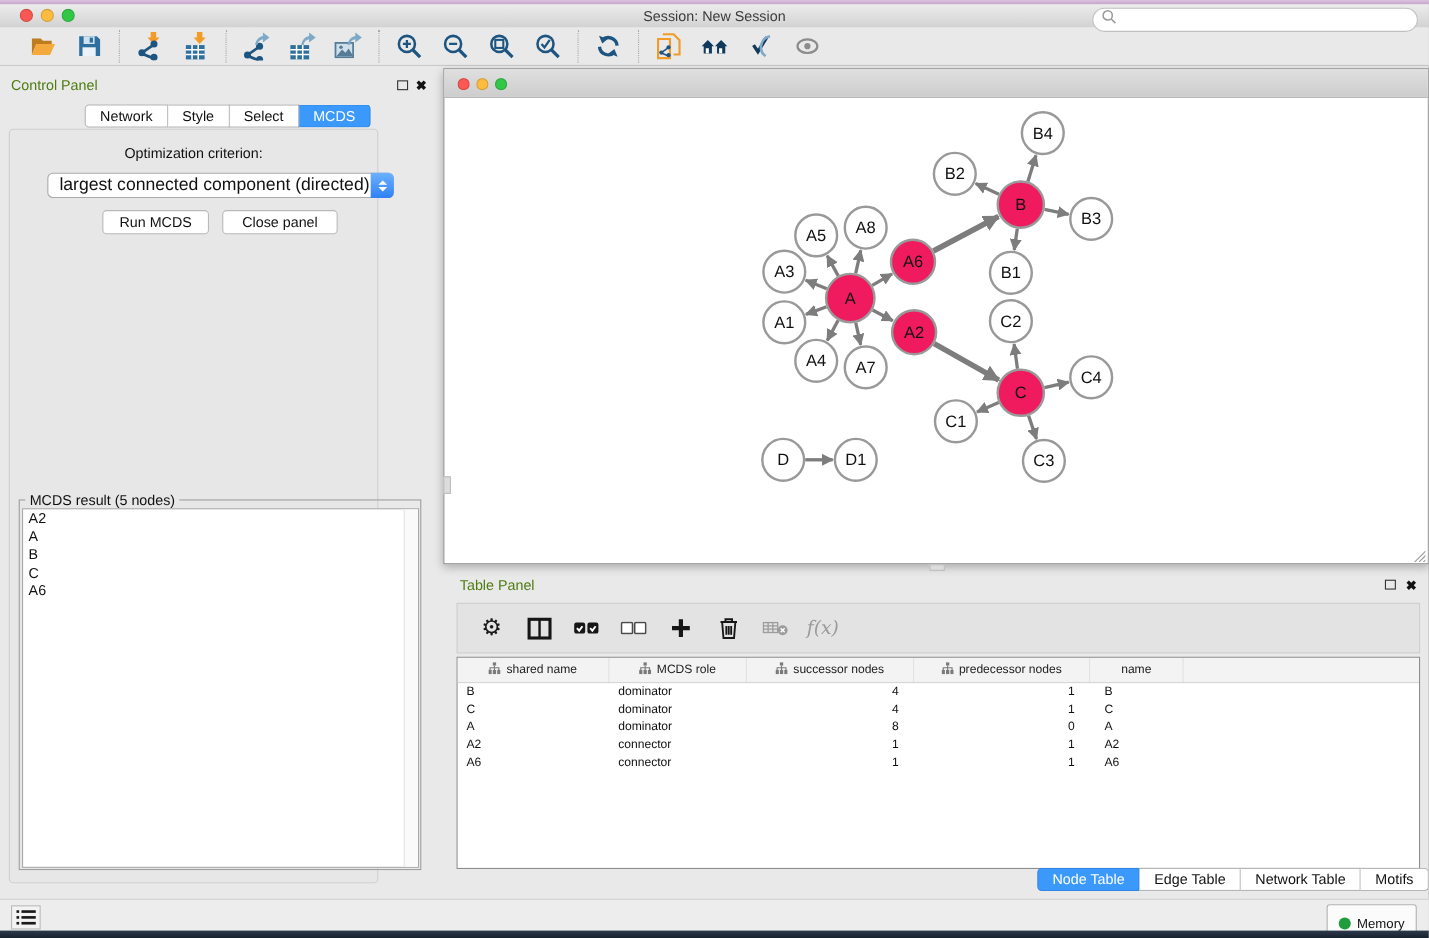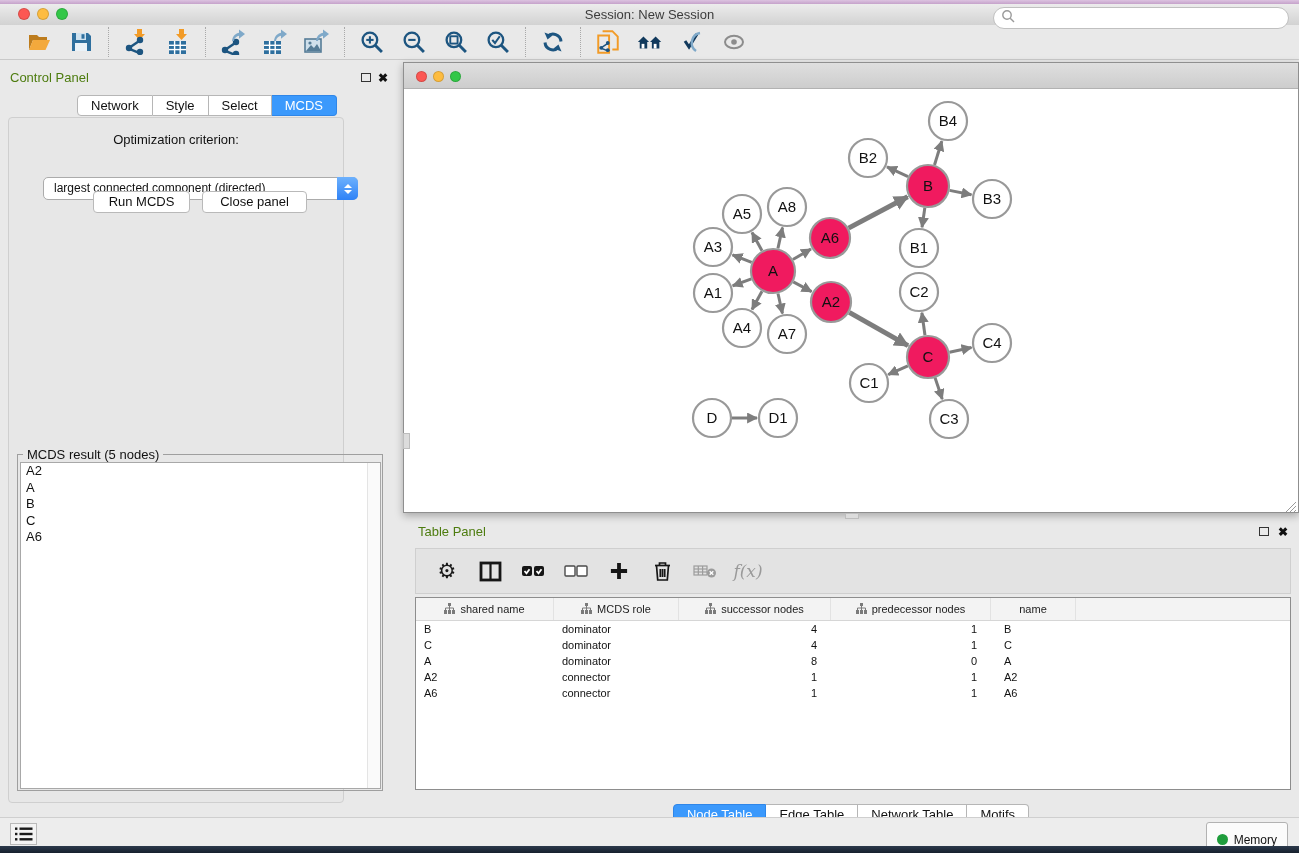--- a/index.html
+++ b/index.html
@@ -25,21 +25,21 @@
   .panel-title{position:absolute;left:10px;top:10px;font-size:13px;color:#4d7c0f;}
   .float-icon{position:absolute;width:10px;height:9px;border:1.5px solid #333;}
   .close-icon{position:absolute;font-size:12px;font-weight:bold;color:#111;line-height:10px;}
   .cp-tabs{position:absolute;left:77px;top:35px;display:flex;}
   .tabbtn{height:21px;padding:0 13px;font-size:13px;line-height:19px;background:#fff;border:1px solid #b6b6b6;border-left:none;color:#111;text-align:center;}
   .tabbtn:first-child{border-left:1px solid #b6b6b6;border-radius:4px 0 0 4px;}
   .tabbtn:last-child{border-radius:0 4px 4px 0;}
   .tabbtn.sel{background:#3b99fc;border-color:#2f86e8;color:#fff;}
   .cp-content{position:absolute;left:8px;top:57px;width:336px;height:686px;background:#e7e7e7;border:1px solid #cfcfcf;border-radius:4px;}
   .opt-label{position:absolute;left:0;top:14px;width:100%;text-align:center;font-size:13px;color:#111;}
-  .dropdown{position:absolute;left:34px;top:39px;width:315px;height:23px;background:#fff;border:1px solid #ababab;border-radius:5px;font-size:12px;line-height:21px;padding-left:10px;color:#111;margin-top:20px;}
+  .dropdown{position:absolute;left:34px;top:39px;width:315px;height:23px;background:#fff;border:1px solid #ababab;border-radius:5px;font-size:16px;line-height:21px;padding-left:10px;color:#111;}
   .dd-step{position:absolute;right:-1px;top:-1px;width:21px;height:23px;border-radius:0 5px 5px 0;background:linear-gradient(#6db1fd,#2f82f6);display:flex;flex-direction:column;align-items:center;justify-content:center;gap:2px;}
   .dd-step i{width:0;height:0;border-left:4px solid transparent;border-right:4px solid transparent;}
   .dd-step .up{border-bottom:4px solid #fff;} .dd-step .dn{border-top:4px solid #fff;}
   .pbtn{position:absolute;top:73px;height:22px;background:#fff;border:1px solid #b9b9b9;border-radius:4px;font-size:13px;color:#111;text-align:center;line-height:20px;}
   .groupbox{position:absolute;left:8px;top:336px;width:366px;height:337px;border:1px solid #9f9f9f;}
   .group-title{position:absolute;left:5px;top:-8px;background:#e7e7e7;padding:0 4px;font-size:13px;color:#111;}
   .mcds-list{position:absolute;left:2px;top:7px;width:361px;height:327px;background:#fff;border:1px solid #a8a8a8;overflow:hidden;}
   .mcds-item{font-size:13px;color:#111;padding-left:5px;line-height:16.5px;}
   .mcds-scroll{position:absolute;right:0;top:0;width:13px;height:100%;background:#fafafa;border-left:1px solid #e4e4e4;}
   
@@ -57,21 +57,21 @@
   .tp-toolbar{position:absolute;left:12px;top:30px;width:876px;height:46px;background:#e3e3e3;border:1px solid #cfcfcf;display:flex;align-items:center;gap:17px;padding-left:18px;}
   .tpbtn{width:26px;height:26px;display:flex;align-items:center;justify-content:center;}
   .gear-glyph{font-size:21px;color:#1a1a1a;line-height:24px;}
   .fx{font-family:"DejaVu Serif",serif;font-style:italic;font-size:17px;color:#9a9a9a;}
   .ntable{position:absolute;left:12px;top:79px;width:876px;height:193px;background:#fff;border:1px solid #8d8d8d;overflow:hidden;}
   .thead{display:flex;height:23px;background:#f3f3f3;border-bottom:1px solid #d6d6d6;}
   .th{display:flex;align-items:center;justify-content:center;gap:5px;font-size:11px;color:#222;border-right:1px solid #e2e2e2;height:100%;}
   .trow{display:flex;height:16px;}
   .td{font-size:11px;color:#111;line-height:16px;white-space:nowrap;overflow:hidden;}
   .td.left{padding-left:8px;} .td.right{text-align:right;padding-right:14px;} .td.name{padding-left:13px;}
-  .tbl-tabs{position:absolute;left:0;top:286px;width:100%;display:flex;justify-content:center;}
+  .tbl-tabs{position:absolute;left:0;top:271px;width:100%;display:flex;justify-content:flex-end;}
   
   .statusbar{position:absolute;left:0;top:817px;width:1299px;height:29px;background:#ededed;border-top:1px solid #cfcfcf;}
   .listbtn{position:absolute;left:10px;top:5px;width:27px;height:22px;background:#f3f3f3;border:1px solid #b9b9b9;display:flex;align-items:center;justify-content:center;}
   .membtn{position:absolute;right:11px;top:4px;height:35px;background:#fbfbfb;border:1px solid #b2b2b2;border-radius:3px;display:flex;align-items:center;gap:6px;padding:0 10px;font-size:12px;color:#111;}
   .memdot{width:11px;height:11px;border-radius:50%;background:#1f9d3c;}
   .bottom-strip{position:absolute;left:0;top:846px;width:1299px;height:7px;background:linear-gradient(#2c3a4c,#16202d);}
 </style>
 </head>
 <body>
 

